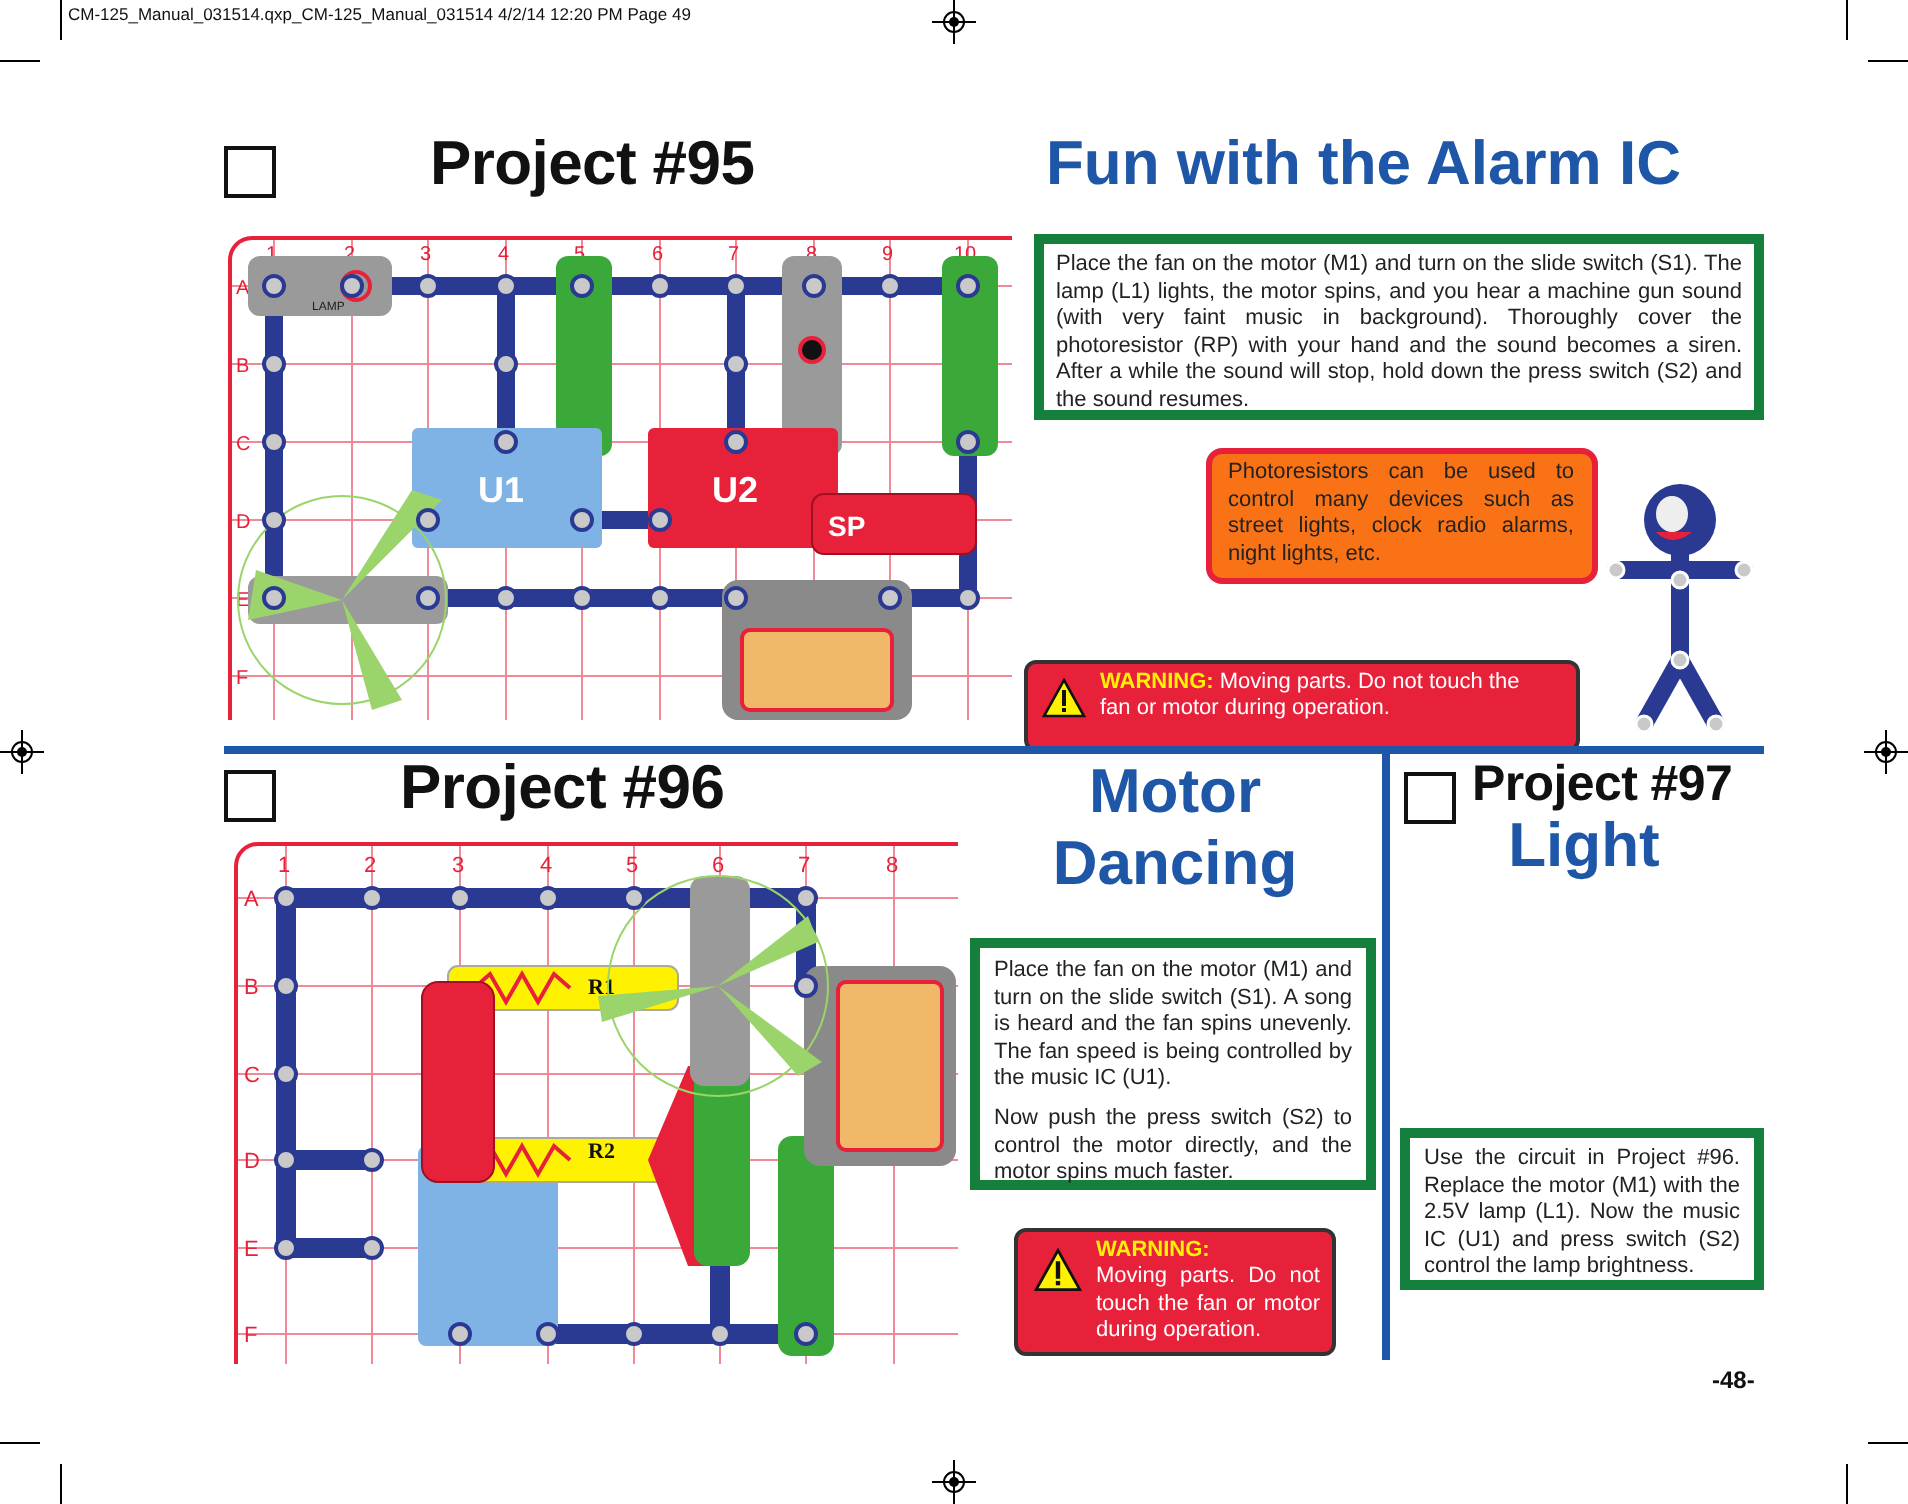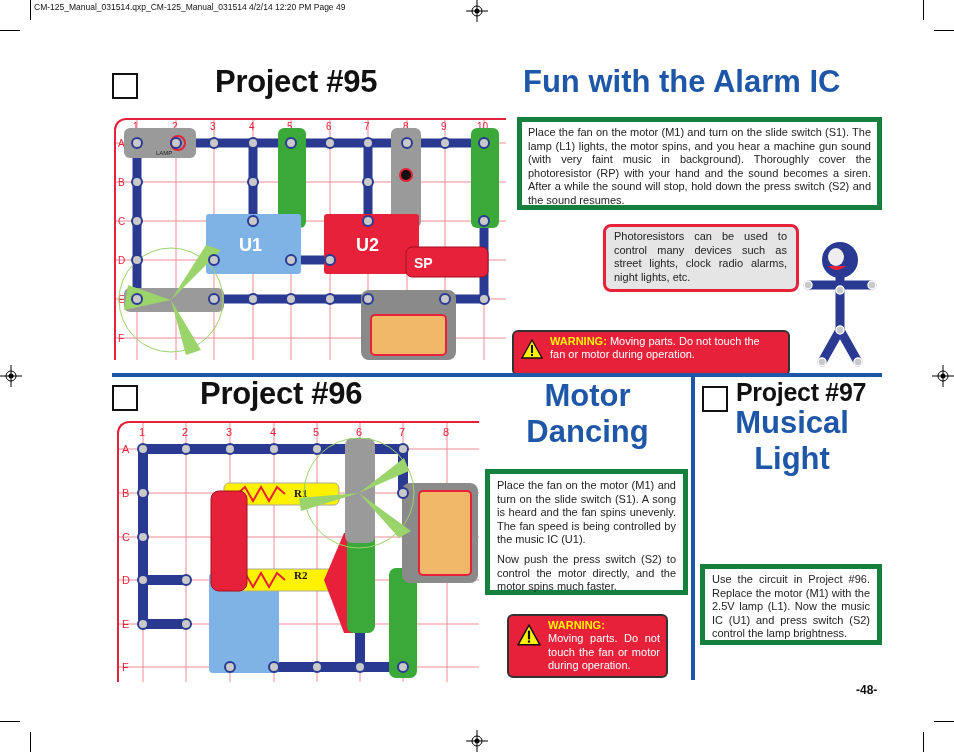--- a/index.html
+++ b/index.html
@@ -6,21 +6,21 @@
   body{width:954px;height:752px;position:relative;overflow:hidden;font-family:"Liberation Sans",sans-serif;color:#222;}
   .abs{position:absolute;}
   .slug{left:34px;top:2px;font-size:8.5px;color:#111;white-space:nowrap;}
   .crop{background:#000;}
   .reg{width:22px;height:22px;}
   .checkbox{width:26px;height:26px;border:2px solid #111;box-sizing:border-box;background:#fff;}
   .projtitle{font-weight:bold;font-size:31px;color:#111;letter-spacing:-0.3px;white-space:nowrap;}
   .bluetitle{font-weight:bold;color:#1f57a8;white-space:nowrap;}
   .textbox{border:5px solid #15803d;background:#fff;font-size:11px;line-height:13.6px;text-align:justify;color:#222;box-sizing:border-box;}
   .textbox p{margin:0;}
-  .callout{background:#e5e5e5;border:3px solid #e8213a;border-radius:8px;font-size:11px;line-height:13.6px;text-align:justify;color:#222;box-sizing:border-box;padding:3px 9px 3px 8px;}
+  .callout{background:#f97316;border:3px solid #e8213a;border-radius:8px;font-size:11px;line-height:13.6px;text-align:justify;color:#222;box-sizing:border-box;padding:3px 9px 3px 8px;}
   .warn{background:#e8213a;border:2px solid #333;border-radius:6px;color:#fff;font-size:11px;line-height:13.4px;box-sizing:border-box;}
   .warn .hl{color:#fff200;font-weight:bold;}
   .hrule{background:#1f57a8;}
   .diagram{background:#fff;border:2px solid #e8213a;border-right:none;border-bottom:none;border-radius:12px 0 0 0;overflow:hidden;}
   .pagenum{font-weight:bold;font-size:12px;color:#111;}
 </style>
 </head>
 <body>
 
 <div class="abs crop" style="left:30px;top:0;width:1px;height:20px;"></div>
@@ -311,21 +311,20 @@
       <rect x="10" y="6" width="2" height="8" fill="#111"></rect>
       <rect x="10" y="15" width="2" height="2" fill="#111"></rect>
     </svg>
   <div class="hl">WARNING:</div>
   <div>Moving parts. Do not touch the fan or motor during operation.</div>
 </div>
 
 <div class="abs checkbox" style="left:702px;top:386px;"></div>
 <div class="abs projtitle" style="left:736px;top:378px;font-size:25px;">Project #97</div>
 <div class="abs bluetitle" style="left:712px;top:405px;width:160px;text-align:center;font-size:31px;line-height:36px;">
-  <div>Musical</div>
   <div>Light</div>
 </div>
 
 <div class="abs textbox" style="left:700px;top:564px;width:182px;height:81px;padding:4px 7px;">
   <p>Use the circuit in Project #96. Replace the motor (M1) with the 2.5V lamp (L1). Now the music IC (U1) and press switch (S2) control the lamp brightness.</p>
 </div>
 
 <div class="abs pagenum" style="left:856px;top:683px;">-48-</div>
 
 </body></html>

